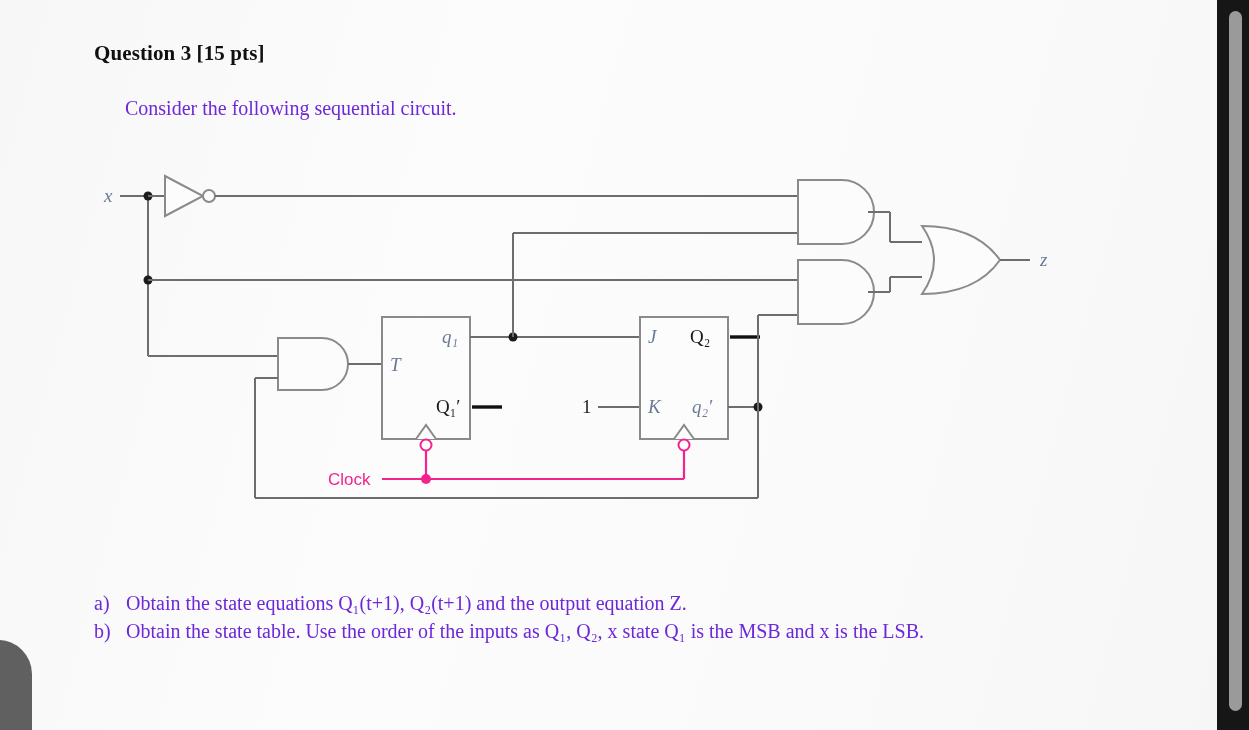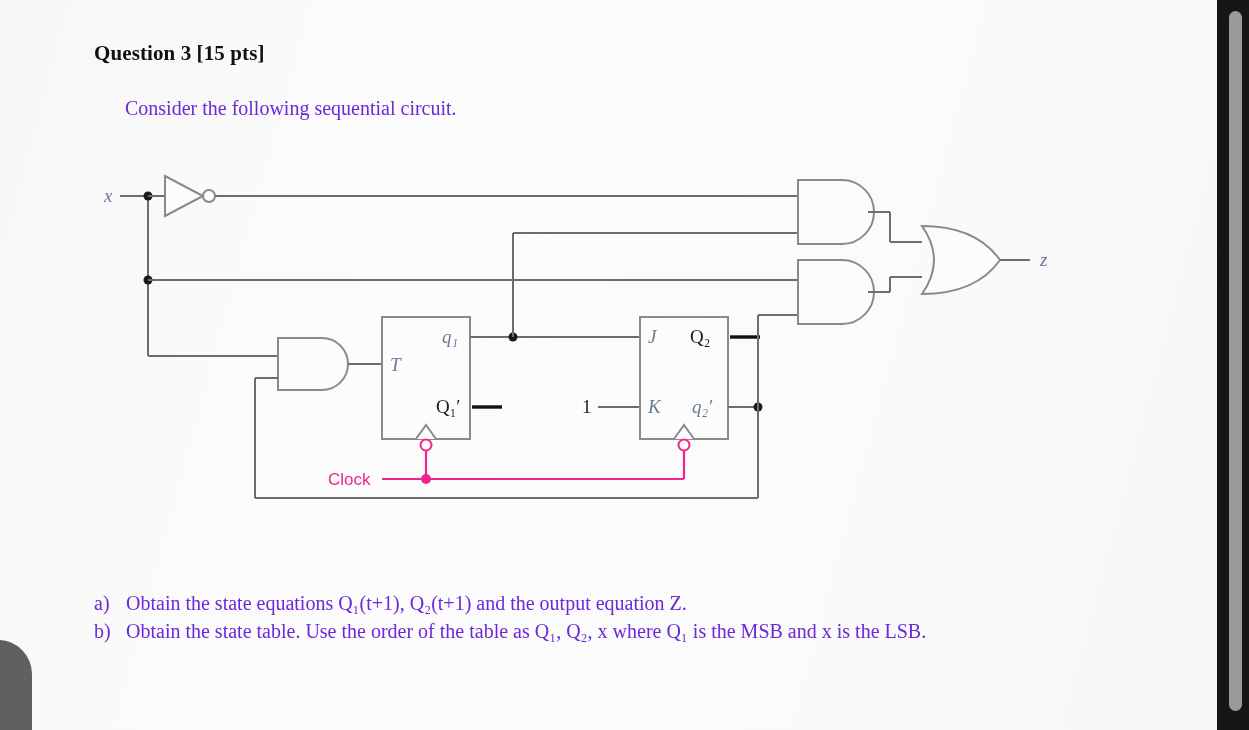--- a/index.html
+++ b/index.html
@@ -249,21 +249,21 @@
           <line class="clk" x1="594" y1="319" x2="594" y2="290"></line>
         </g>
       </svg>
     </div>
 
     <div class="tasks">
       <div class="task-row">
         <span class="task-marker">a)</span><span class="task-text">Obtain the state equations Q₁(t+1), Q₂(t+1) and the output equation Z.</span>
       </div>
       <div class="task-row">
-        <span class="task-marker">b)</span><span class="task-text">Obtain the state table. Use the order of the table as Q₁, Q₂, x where Q₁ is the MSB and x is the LSB.</span>
+        <span class="task-marker">b)</span><span class="task-text">Obtain the state table. Use the order of the inputs as Q₁, Q₂, x state Q₁ is the MSB and x is the LSB.</span>
       </div>
     </div>
 
   </div>
 
   <div id="corner-widget"></div>
 </div>
 
 <div id="scroll-track">
   <div id="scroll-thumb"></div>

